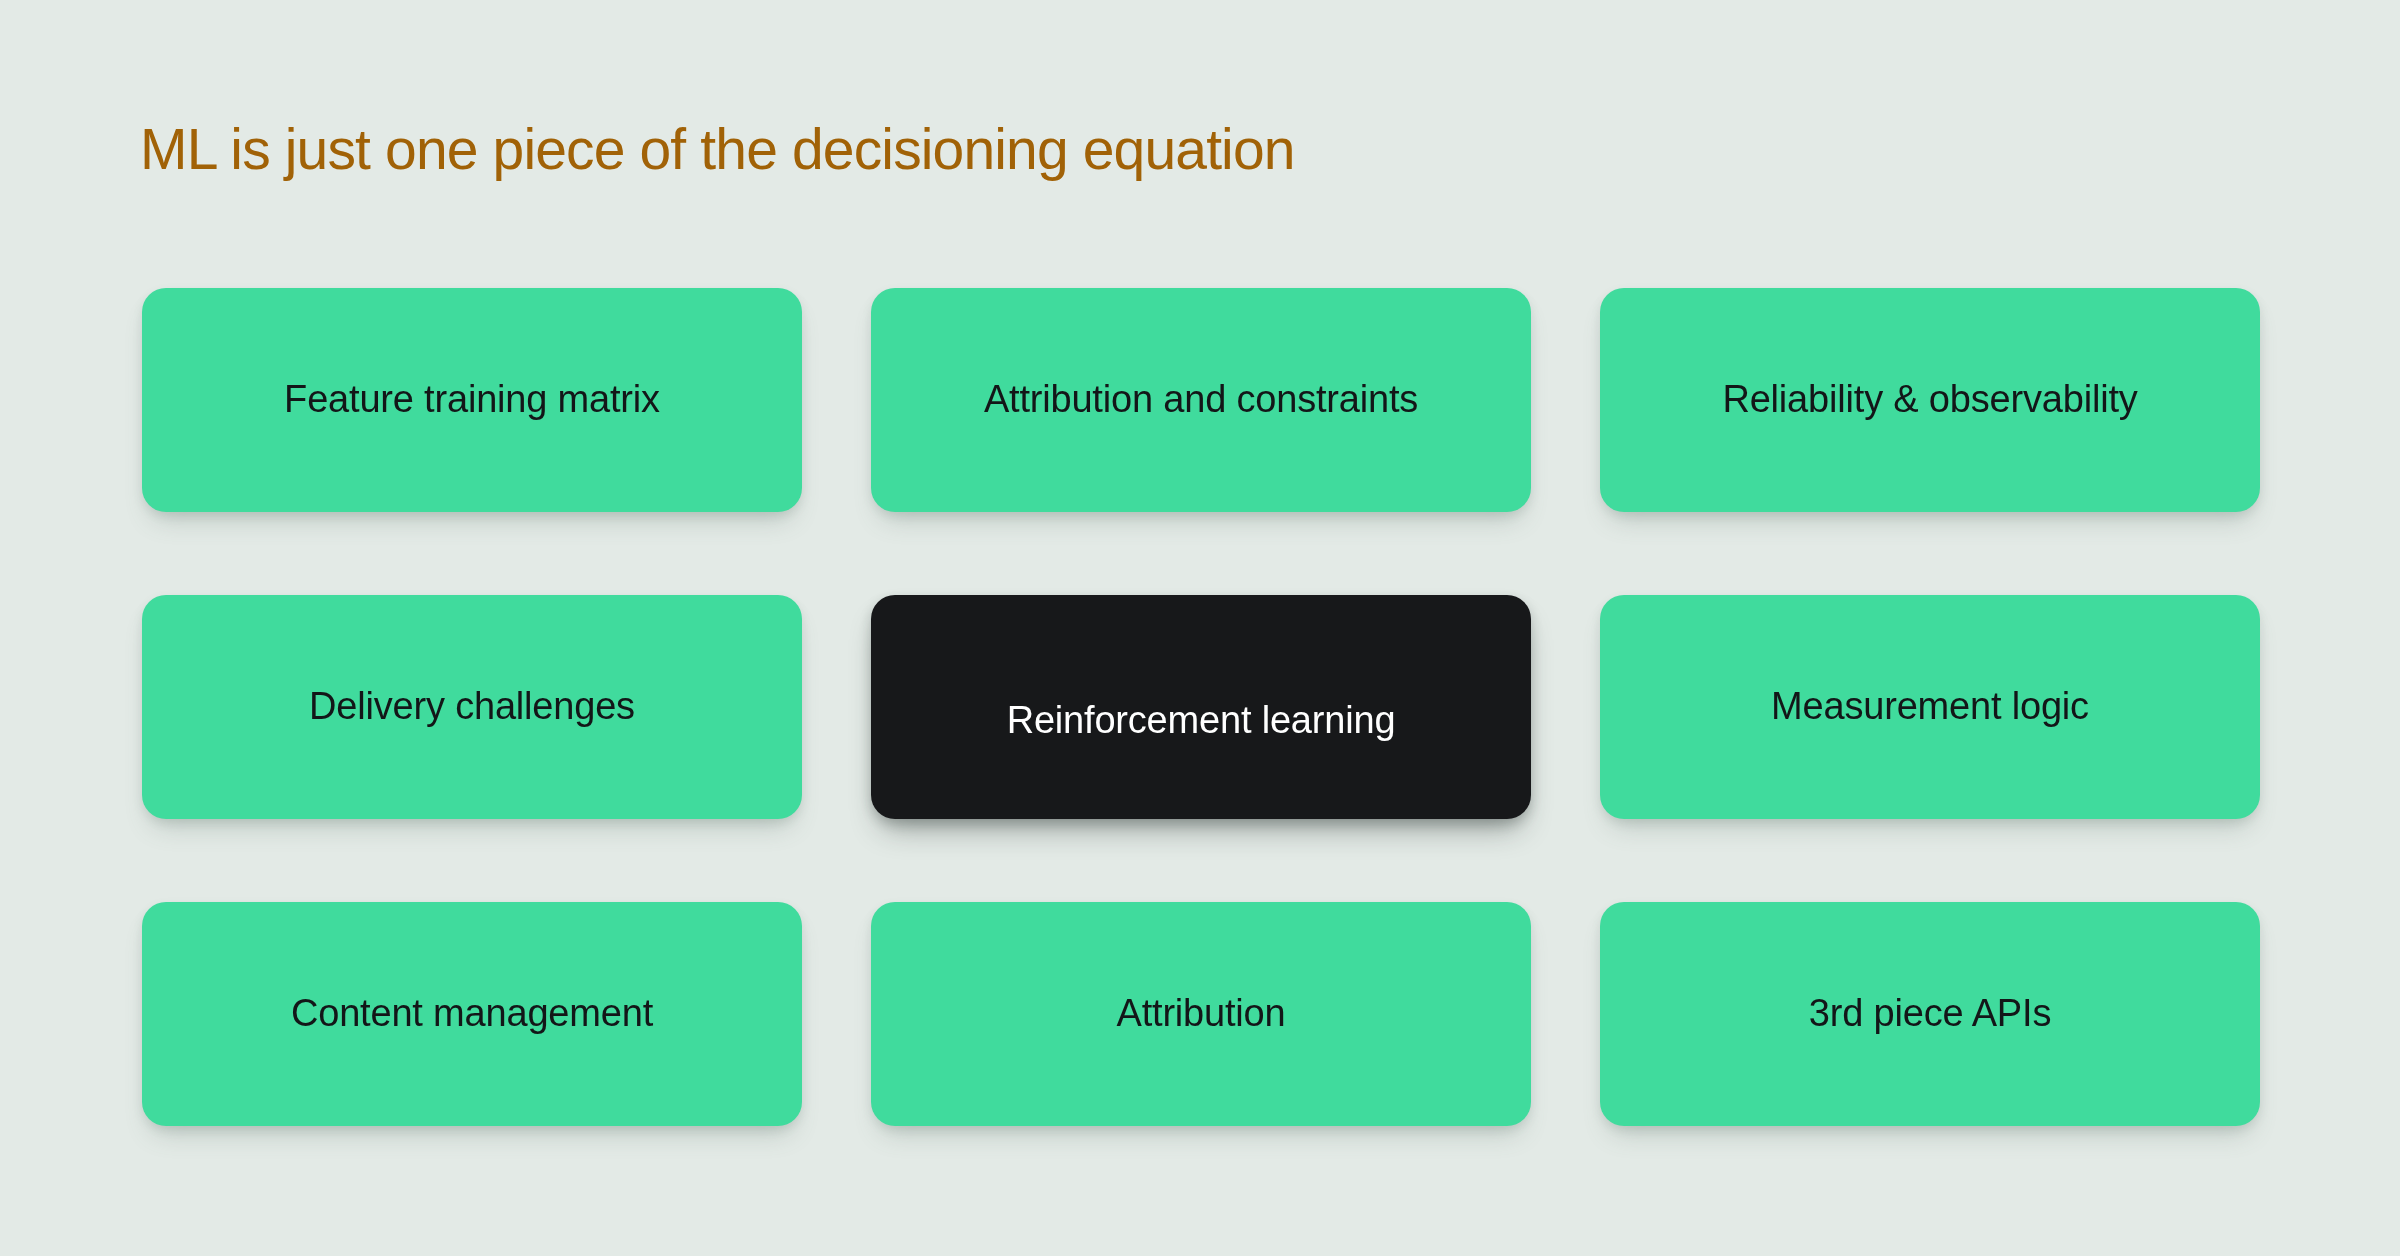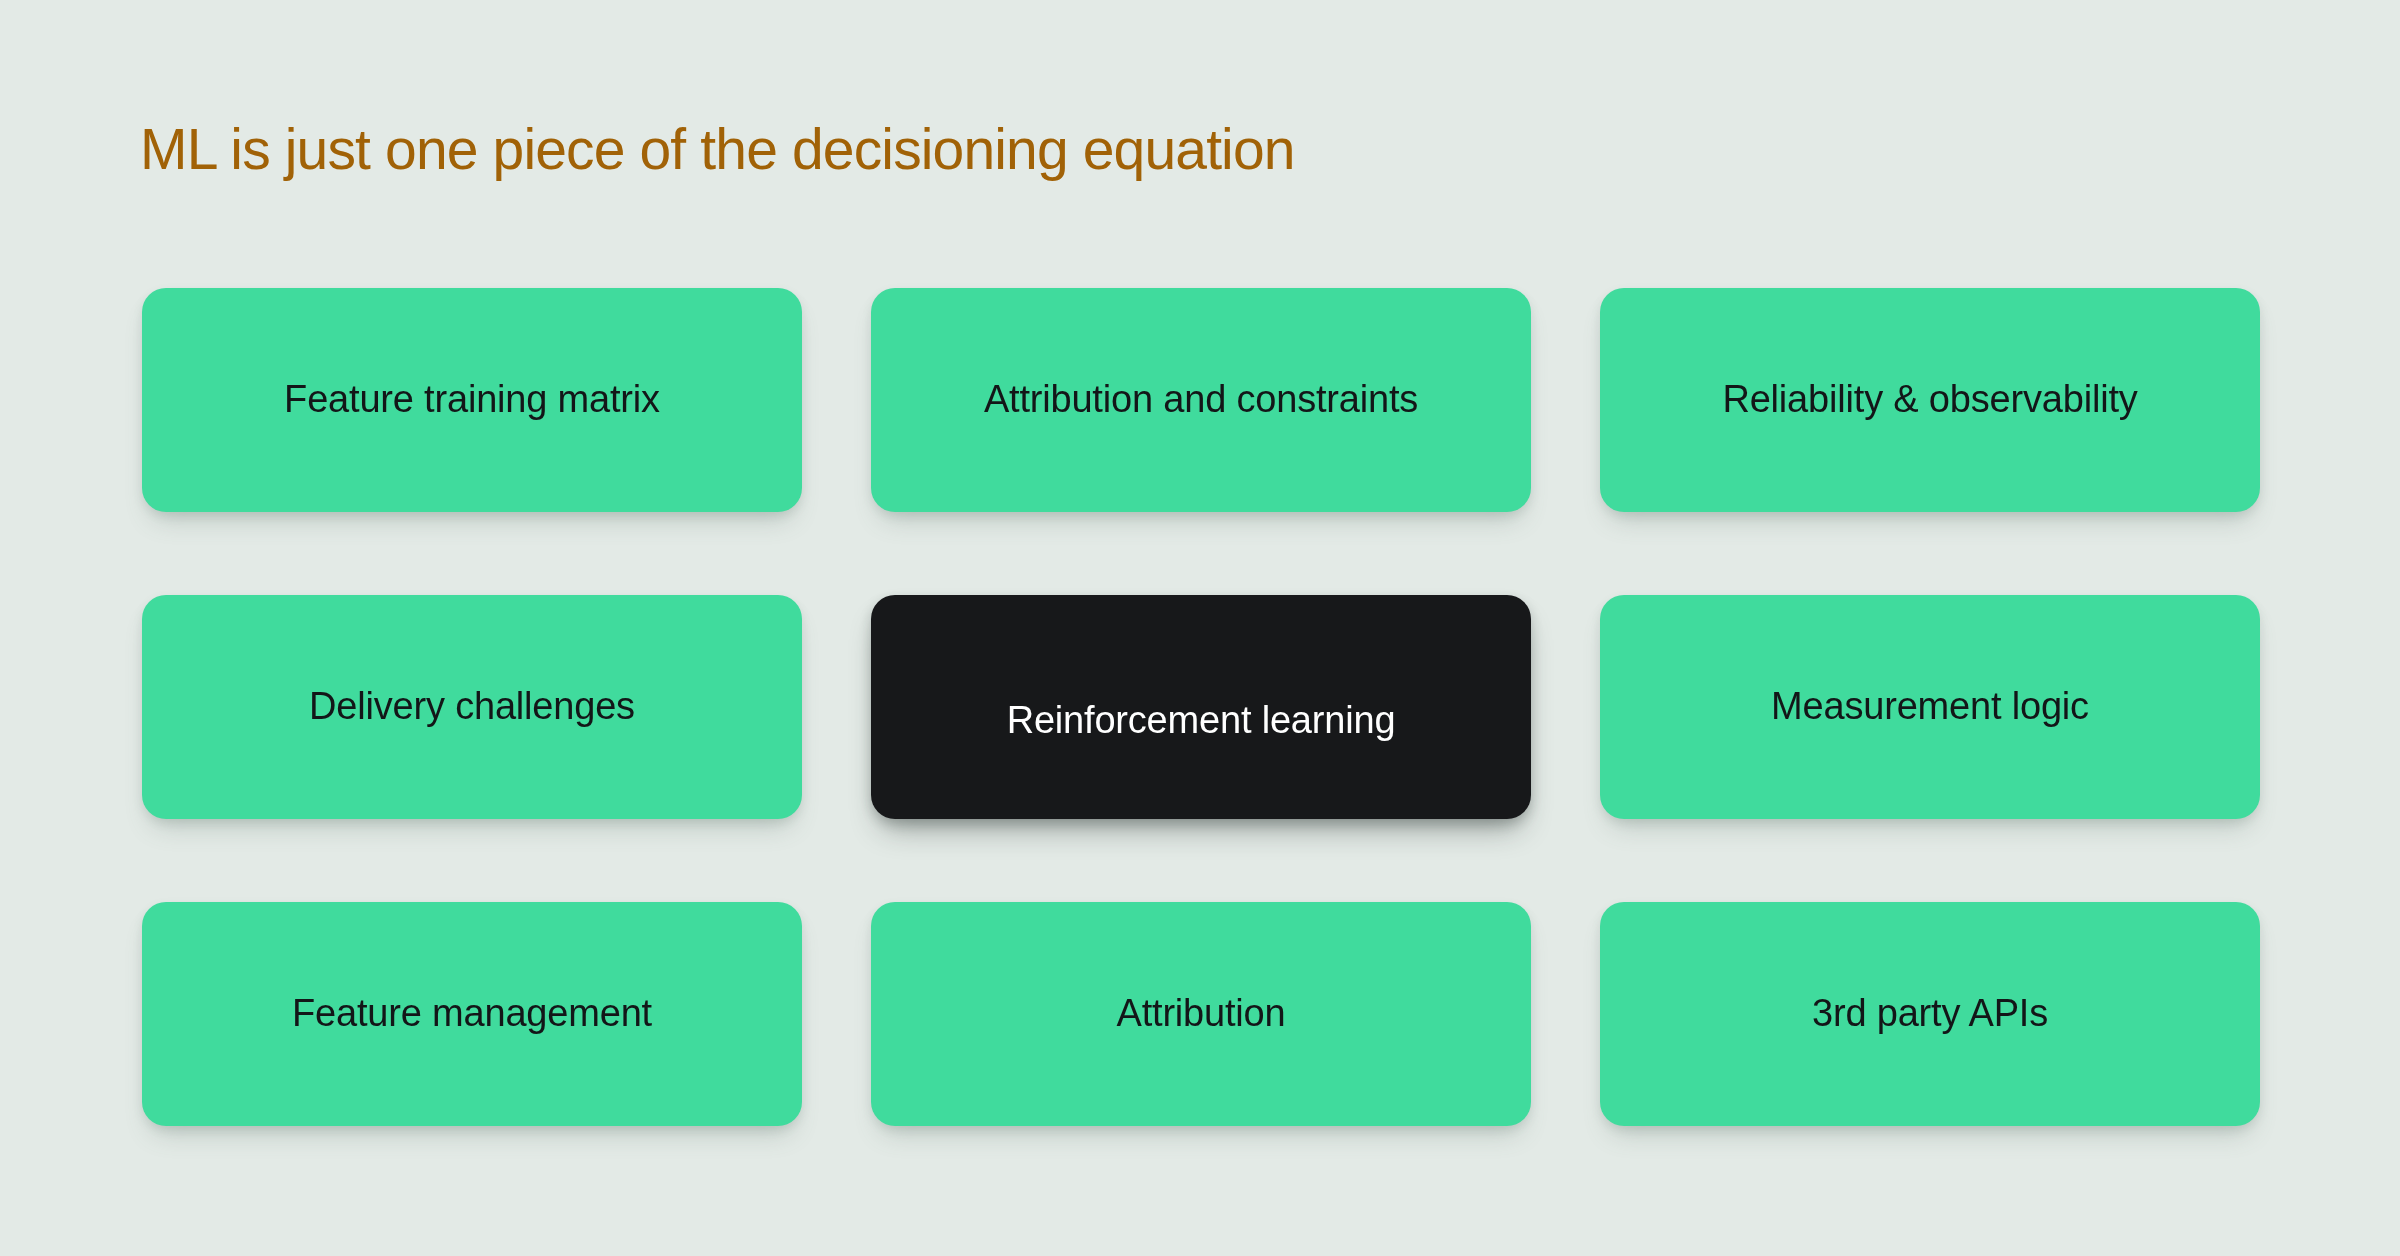--- a/index.html
+++ b/index.html
@@ -111,25 +111,25 @@
 
     <div class="card is-highlight">
       <span class="card-label">Reinforcement learning</span>
     </div>
 
     <div class="card">
       <span class="card-label">Measurement logic</span>
     </div>
 
     <div class="card">
-      <span class="card-label">Feature management</span>
+      <span class="card-label">Content management</span>
     </div>
 
     <div class="card">
       <span class="card-label">Attribution</span>
     </div>
 
     <div class="card">
-      <span class="card-label">3rd party APIs</span>
+      <span class="card-label">3rd piece APIs</span>
     </div>
 
   </div>
 </div>
 
 </body></html>

